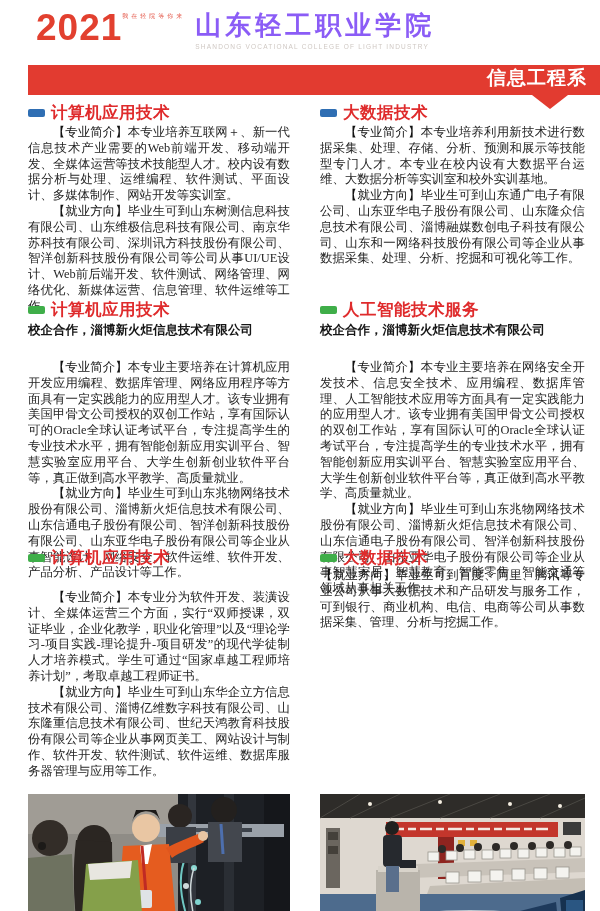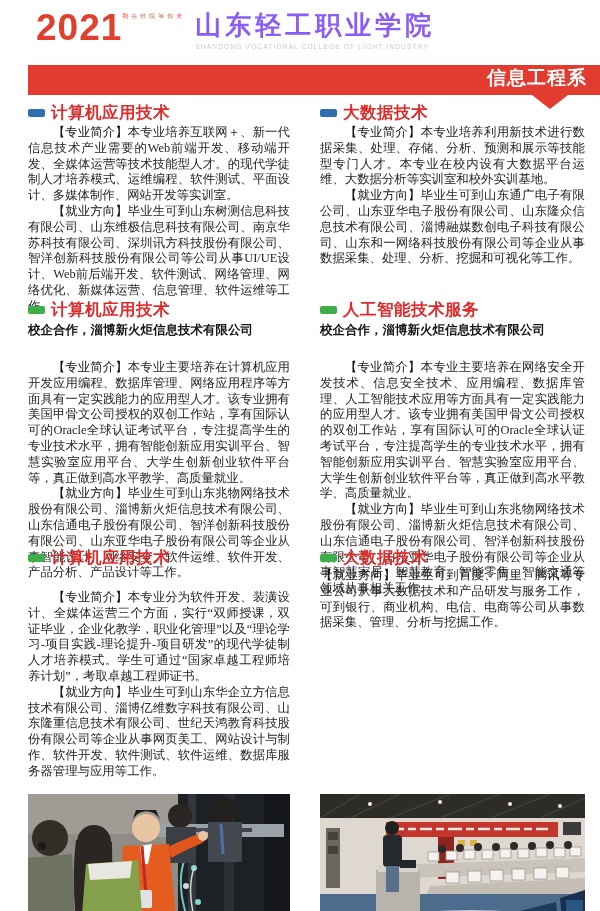--- a/index.html
+++ b/index.html
@@ -75,21 +75,21 @@
   <div class="banner-arrow"></div>
 </div>
 
 <div class="content">
 
   <section>
     <div class="sec-title-row">
       <span class="marker blue"></span>
       <span class="sec-title">计算机应用技术</span>
     </div>
-    <p class="para small-gap"><b class="lbl">【专业简介】</b><span>本专业培养互联网＋、新一代信息技术产业需要的Web前端开发、移动端开发、全媒体运营等技术技能型人才。的现代学徒制人才培养模式、运维编程、软件测试、平面设计、多媒体制作、网站开发等实训室。</span></p>
+    <p class="para small-gap"><b class="lbl">【专业简介】</b><span>本专业培养互联网＋、新一代信息技术产业需要的Web前端开发、移动端开发、全媒体运营等技术技能型人才。校内设有数据分析与处理、运维编程、软件测试、平面设计、多媒体制作、网站开发等实训室。</span></p>
     <p class="para"><b class="lbl">【就业方向】</b><span>毕业生可到山东树测信息科技有限公司、山东维极信息科技有限公司、南京华苏科技有限公司、深圳讯方科技股份有限公司、智洋创新科技股份有限公司等公司从事UI/UE设计、Web前后端开发、软件测试、网络管理、网络优化、新媒体运营、信息管理、软件运维等工作。</span></p>
   </section>
 
   <section>
     <div class="sec-title-row">
       <span class="marker blue"></span>
       <span class="sec-title">大数据技术</span>
     </div>
     <p class="para small-gap"><b class="lbl">【专业简介】</b><span>本专业培养利用新技术进行数据采集、处理、存储、分析、预测和展示等技能型专门人才。本专业在校内设有大数据平台运维、大数据分析等实训室和校外实训基地。</span></p>
     <p class="para"><b class="lbl">【就业方向】</b><span>毕业生可到山东通广电子有限公司、山东亚华电子股份有限公司、山东隆众信息技术有限公司、淄博融媒数创电子科技有限公司、山东和一网络科技股份有限公司等企业从事数据采集、处理、分析、挖掘和可视化等工作。</span></p>

